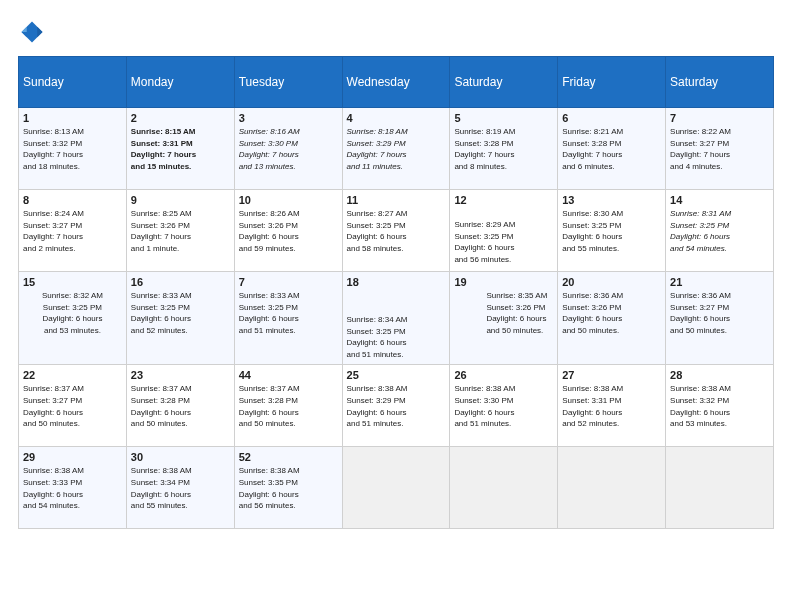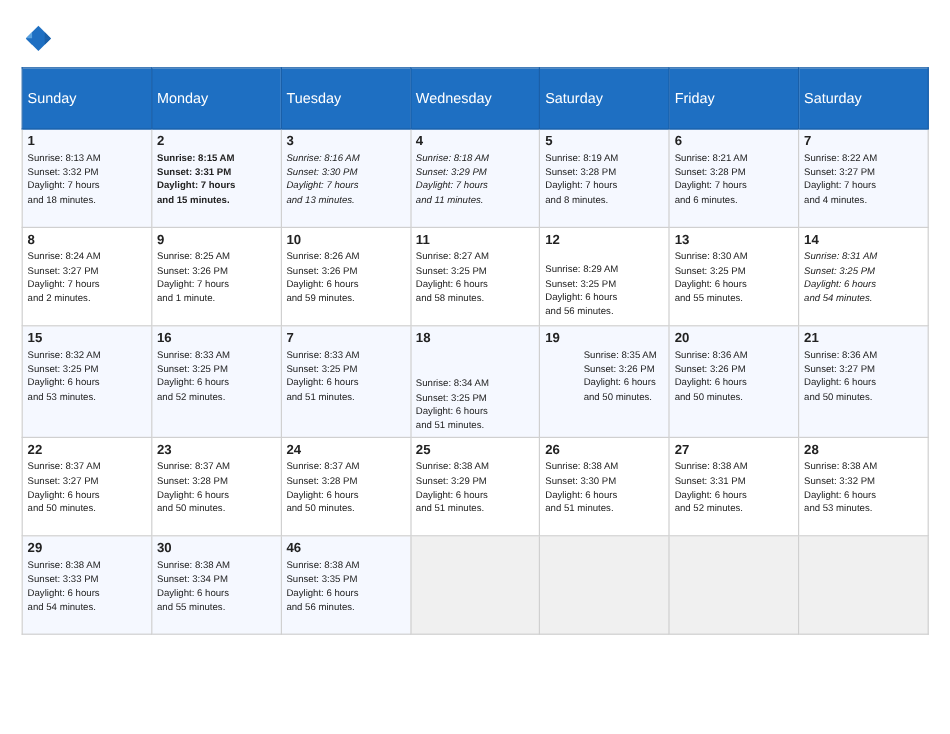--- a/index.html
+++ b/index.html
@@ -229,21 +229,21 @@
             <span class="day-number">14</span>
             <div class="day-info" style="white-space: pre-line; font-style: italic;">Sunrise: 8:31 AM
 Sunset: 3:25 PM
 Daylight: 6 hours
 and 54 minutes.</div>
           </td>
         </tr>
         <tr>
           <td>
             <span class="day-number">15</span>
-            <div class="day-info" style="white-space: pre-line;">Sunrise: 8:32 AM
+            <div class="day-info" style="white-space: pre-line; text-align: center;">Sunrise: 8:32 AM
 Sunset: 3:25 PM
 Daylight: 6 hours
 and 53 minutes.</div>
           </td>
           <td>
             <span class="day-number">16</span>
             <div class="day-info" style="white-space: pre-line;">Sunrise: 8:33 AM
 Sunset: 3:25 PM
 Daylight: 6 hours
 and 52 minutes.</div>
@@ -293,21 +293,21 @@
 and 50 minutes.</div>
           </td>
           <td>
             <span class="day-number">23</span>
             <div class="day-info" style="white-space: pre-line;">Sunrise: 8:37 AM
 Sunset: 3:28 PM
 Daylight: 6 hours
 and 50 minutes.</div>
           </td>
           <td>
-            <span class="day-number">24</span>
+            <span class="day-number">44</span>
             <div class="day-info" style="white-space: pre-line;">Sunrise: 8:37 AM
 Sunset: 3:28 PM
 Daylight: 6 hours
 and 50 minutes.</div>
           </td>
           <td>
             <span class="day-number">25</span>
             <div class="day-info" style="white-space: pre-line;">Sunrise: 8:38 AM
 Sunset: 3:29 PM
 Daylight: 6 hours
@@ -344,21 +344,21 @@
 and 54 minutes.</div>
           </td>
           <td>
             <span class="day-number">30</span>
             <div class="day-info" style="white-space: pre-line;">Sunrise: 8:38 AM
 Sunset: 3:34 PM
 Daylight: 6 hours
 and 55 minutes.</div>
           </td>
           <td>
-            <span class="day-number">46</span>
+            <span class="day-number">52</span>
             <div class="day-info" style="white-space: pre-line;">Sunrise: 8:38 AM
 Sunset: 3:35 PM
 Daylight: 6 hours
 and 56 minutes.</div>
           </td>
           <td class="empty-cell"></td>
           <td class="empty-cell"></td>
           <td class="empty-cell"></td>
           <td class="empty-cell"></td>
         </tr>

